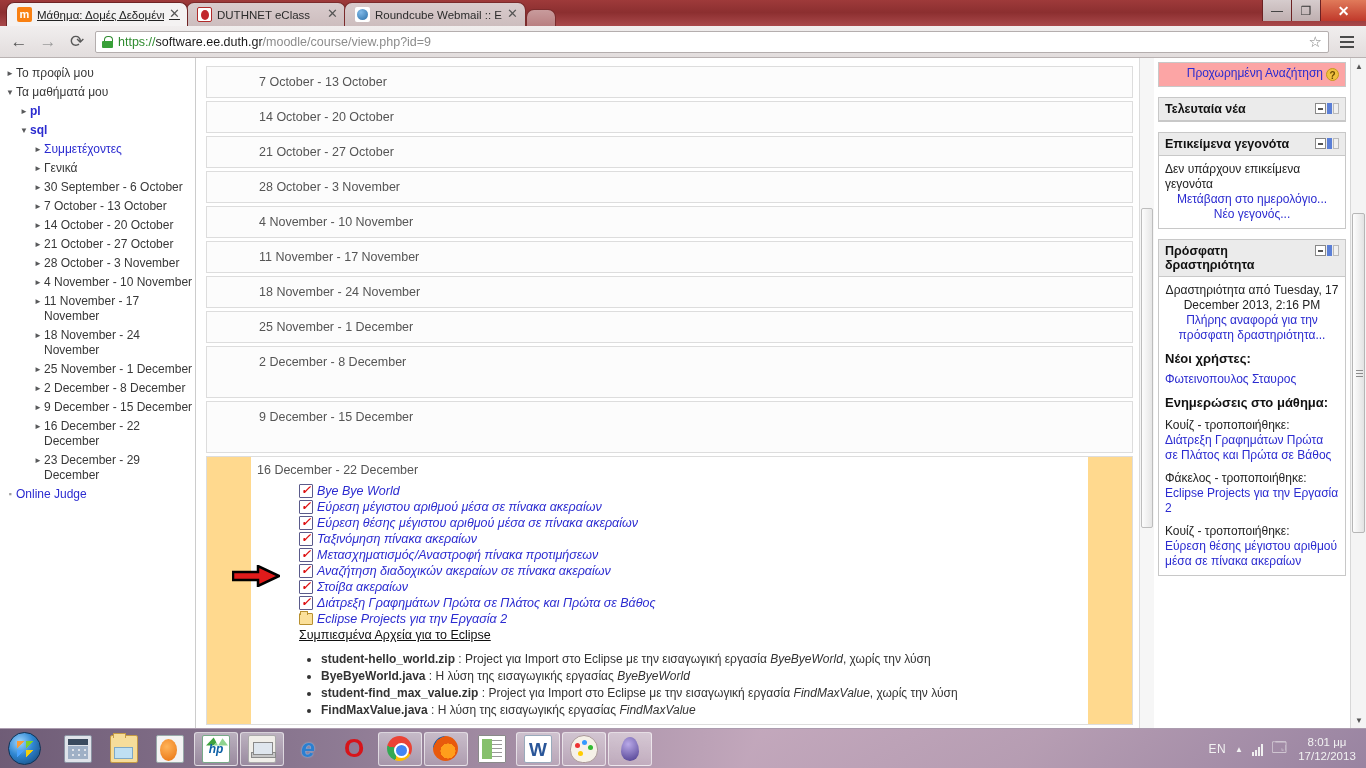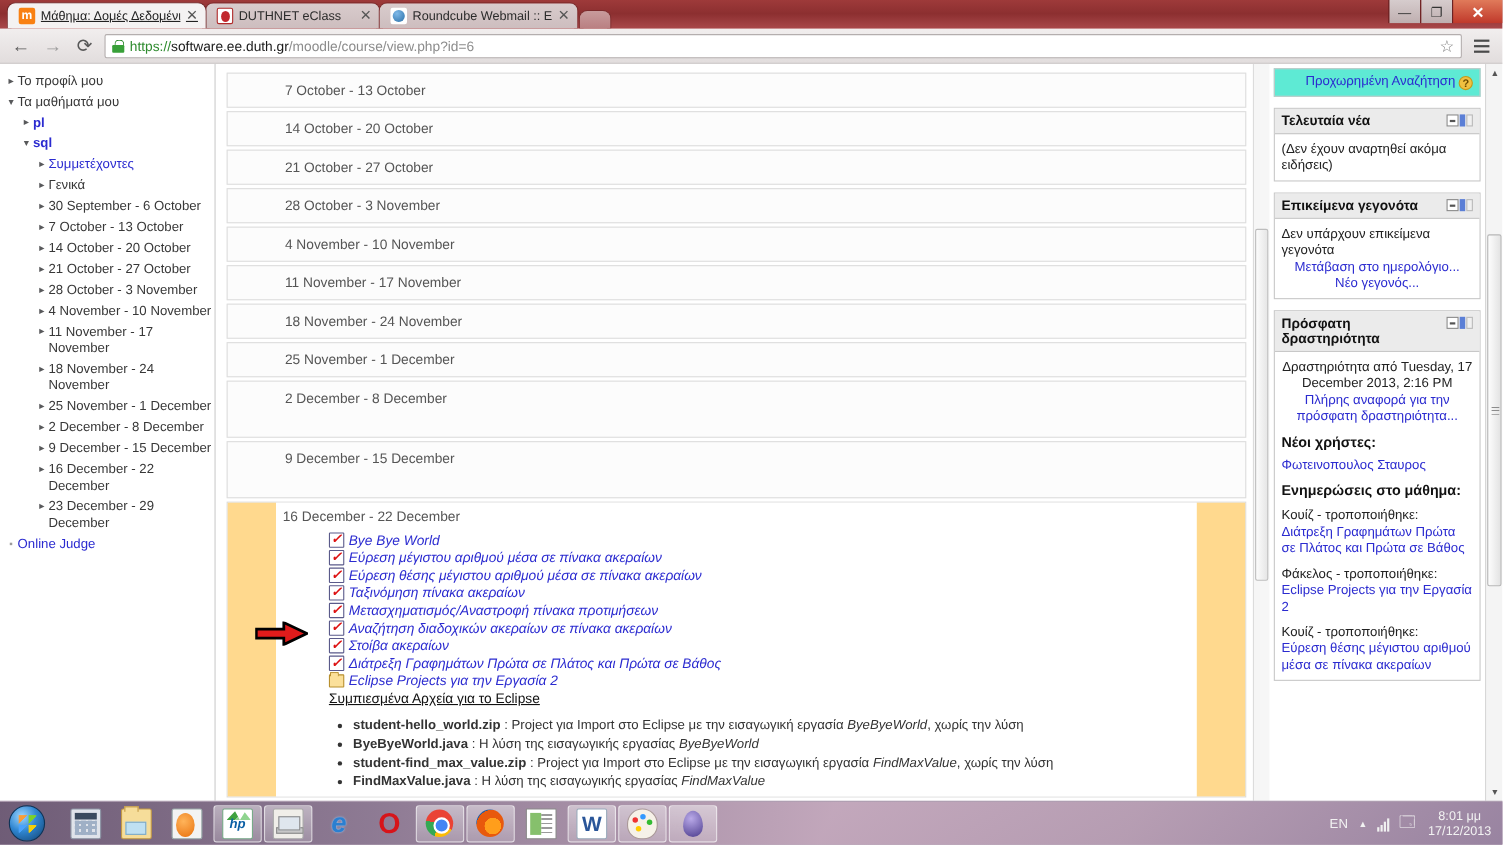--- a/index.html
+++ b/index.html
@@ -289,21 +289,21 @@
   }
   .ico-dock {
     width: 5px; height: 11px; background: #5b7fd6; cursor: pointer;
   }
   .ico-hide {
     width: 6px; height: 11px; border: 1px solid #b9b9b9; background:#f0f0f0; cursor:pointer;
   }
   .block-body { padding: 6px; color: #222; line-height: 15px; }
   .block-body a, .rlink { color: #2b2bd0; cursor: pointer; text-decoration: none; }
   .searchblock {
-    border: 1px solid #c8c8c8; margin-bottom: 10px; background: #5eead4;
+    border: 1px solid #c8c8c8; margin-bottom: 10px; background: #fca5a5;
     padding: 3px 6px 5px 6px; text-align: right; font-size: 12px;
   }
   .qmark {
     display:inline-block; width: 13px; height: 13px; border-radius: 50%;
     background: #f0c040; color:#6a4a00; font-size: 10px; font-weight: bold;
     text-align:center; line-height:13px; vertical-align:-2px; margin-left:3px;
     border:1px solid #c49a1c;
   }
   .center-txt { text-align: center; }
   .rb-strong { font-weight: bold; font-size: 13px; color:#111; margin: 8px 0 6px 0;}
@@ -465,21 +465,21 @@
   </div>
 
   <div class="toolbar">
     <div class="navbtn">←</div>
     <div class="navbtn disabled">→</div>
     <div class="navbtn">⟳</div>
     <div class="omnibox">
       <span class="lock"></span>
       <span class="url-scheme">https://</span>
       <span class="url-host">software.ee.duth.gr</span>
-      <span class="url-path">/moodle/course/view.php?id=6</span>
+      <span class="url-path">/moodle/course/view.php?id=9</span>
       <span class="star">☆</span>
     </div>
     <div class="menubtn">
         <i></i>
         <i></i>
         <i></i>
       </div>
   </div>
 
   <div class="viewport">
@@ -649,23 +649,20 @@
       </div>
 
       <div class="block">
         <div class="block-head">
           <span class="btitle">Τελευταία νέα</span>
           <span class="blk-icons">
             <span class="ico-min"></span>
             <span class="ico-dock"></span>
             <span class="ico-hide"></span>
           </span>
-        </div>
-        <div class="block-body">
-          <div>(Δεν έχουν αναρτηθεί ακόμα ειδήσεις)</div>
         </div>
       </div>
 
       <div class="block">
         <div class="block-head">
           <span class="btitle">Επικείμενα γεγονότα</span>
           <span class="blk-icons">
             <span class="ico-min"></span>
             <span class="ico-dock"></span>
             <span class="ico-hide"></span>

